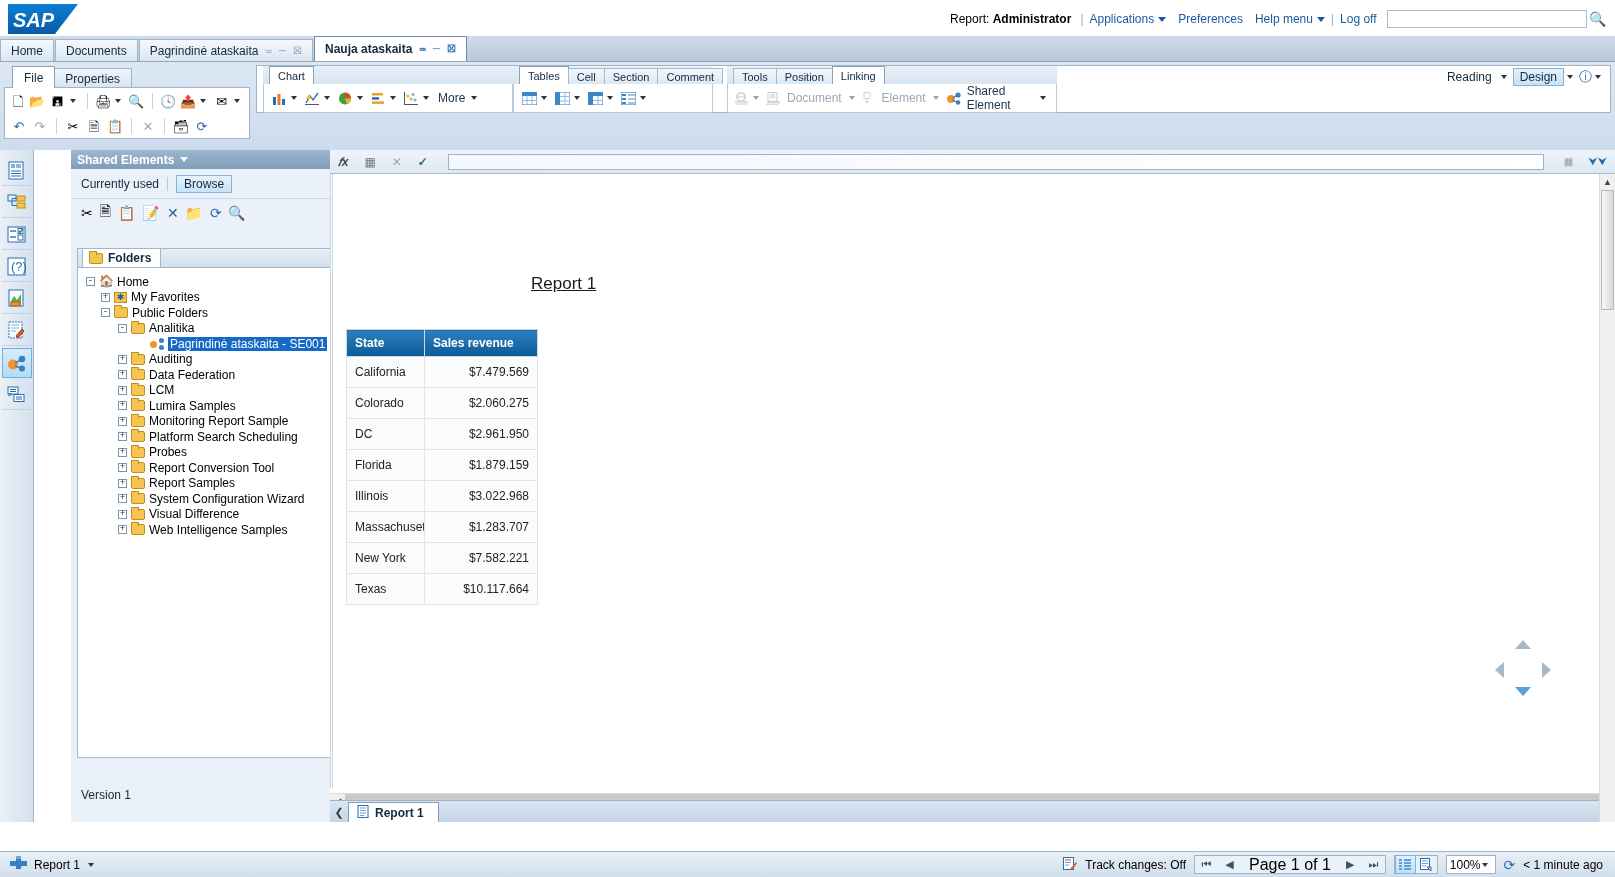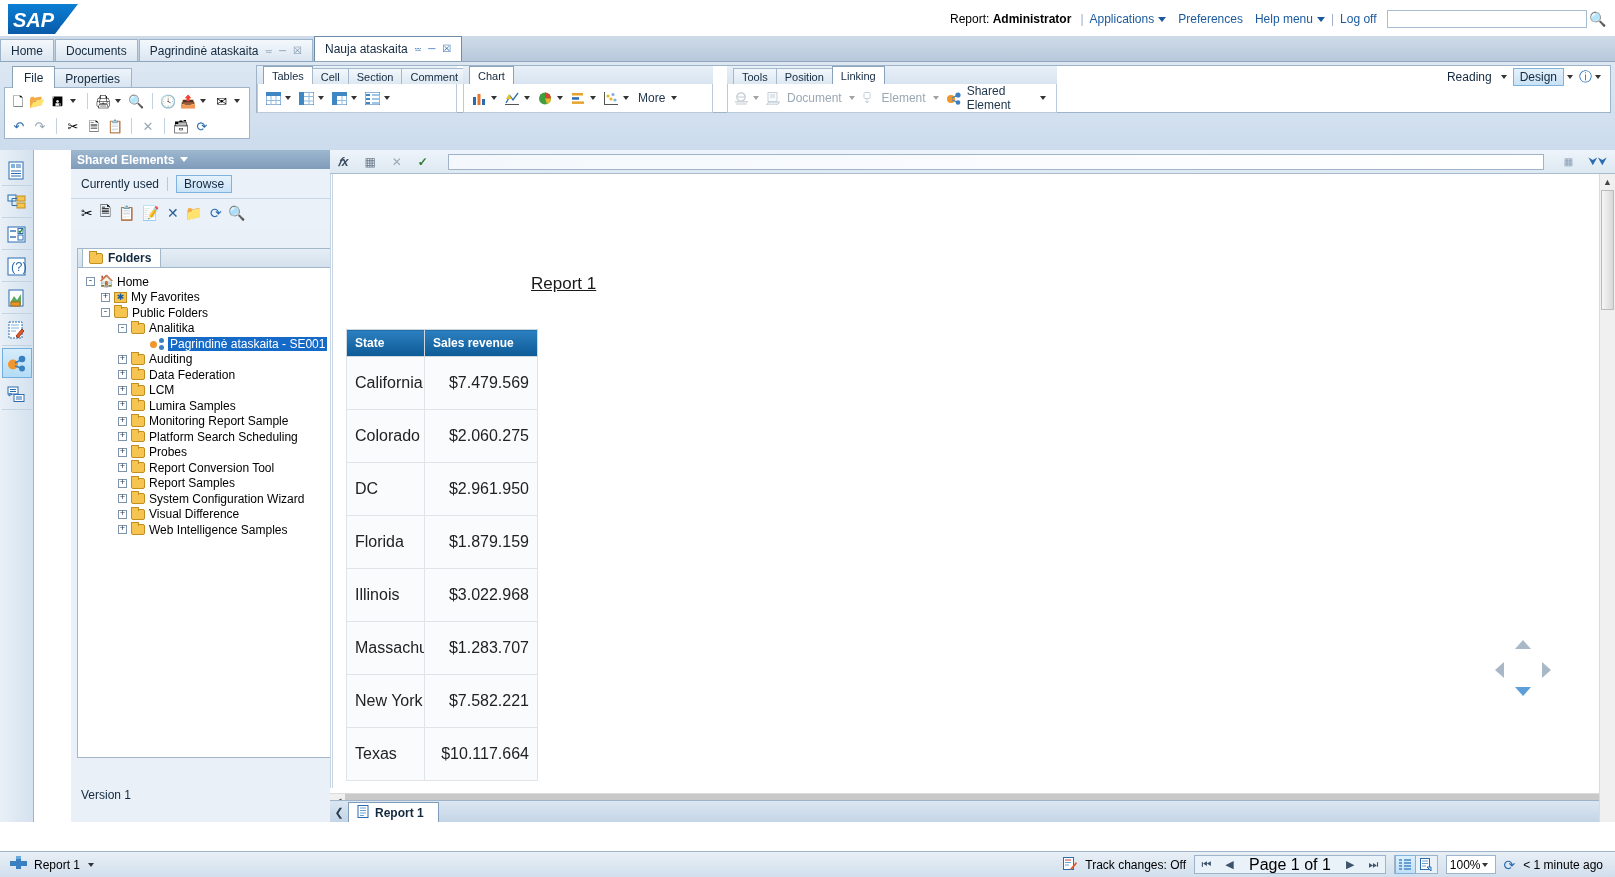--- a/index.html
+++ b/index.html
@@ -52,21 +52,21 @@
     display: flex; align-items: flex-end;
   }
   .wtab {
     height: 22px; margin-right: 1px; padding: 0 10px;
     display: flex; align-items: center; gap: 7px;
     background: linear-gradient(to bottom,#f4f8fc,#dbe6f1);
     border: 1px solid #9fb4c9; border-bottom: none;
     font-size: 12px; color: #13293f; white-space: nowrap;
   }
   .wtab.active {
-    background: #ffffff; font-weight: normal; height: 25px;
+    background: #ffffff; font-weight: bold; height: 25px;
     border-color: #6f8ba6;
   }
   .wtab .tico { font-size: 10px; color: #7b93aa; line-height: 1; }
   .wtab.active .tico { color: #2b6cb0; }
 
   
   .ribbon {
     position: absolute; left: 0; top: 62px; width: 1615px; height: 88px;
     background: linear-gradient(to bottom,#dce7f2,#ccdced);
   }
@@ -256,21 +256,21 @@
     font-size: 17px; color: #1a1a1a; text-decoration: underline;
     font-family: "Liberation Sans", sans-serif;
   }
   .wtable { position: absolute; border-collapse: collapse; }
   .wtable th {
     background: linear-gradient(to bottom,#2c80c0,#0d5a96);
     color: #fff; font-size: 12px; font-weight: bold; text-align: left;
     padding: 6px 8px; border: 1px solid #cfd8e0;
   }
   .wtable td {
-    font-size: 16px; color: #222; padding: 17px 8px;
+    font-size: 12px; color: #222; padding: 8px 8px;
     background: #fafbfc; border: 1px solid #dfe4e9;
     overflow: hidden; white-space: nowrap;
   }
   .wtable td.num { text-align: right; }
   #tbl-state { left: 13px; top: 155px; }
   #tbl-state th:nth-child(1), #tbl-state td:nth-child(1) { width: 78px; max-width:78px; }
   #tbl-state th:nth-child(2), #tbl-state td:nth-child(2) { width: 113px; }
   #tbl-year { left: 430px; top: 198px; }
   #tbl-year th:nth-child(1), #tbl-year td:nth-child(1) { width: 78px; }
   #tbl-year th:nth-child(2), #tbl-year td:nth-child(2) { width: 124px; }
@@ -428,20 +428,75 @@
           <span class="vsep"></span>
           <span class="tbtn">🗃</span>
           <span class="tbtn" style="color:#2b6cb0">⟳</span>
         </div>
       </div>
     </div>
 
     <div class="ribbon-right">
 
       <div class="rpanel" style="display:flex; align-items:stretch; height:48px; padding:0;">
+
+        <div style="width:250px;margin-left:6px;">
+          <div class="subtabs">
+            <div class="stab active">
+              <span>Chart</span>
+            </div>
+          </div>
+          <div style="border:1px solid #b9cada;border-top:none;height:29px;display:flex;align-items:center;gap:2px;padding:0 6px;background:#fff;">
+            <span class="tbtn">
+              <svg width="14" height="13">
+                  <rect x="1" y="5" width="3" height="8" fill="#2b6cb0"></rect>
+                  <rect x="5.5" y="2" width="3" height="11" fill="#e8762c"></rect>
+                  <rect x="10" y="7" width="3" height="6" fill="#2b6cb0"></rect>
+                </svg>
+            </span>
+            <span class="dd"></span>
+            <span class="tbtn">
+              <svg width="14" height="13">
+                  <polyline points="1,11 5,4 8,8 13,1" fill="none" stroke="#2b6cb0" stroke-width="1.3"></polyline>
+                  <polygon points="4,2 7,7 1,7" fill="#e8c02c"></polygon>
+                  <line x1="0" y1="12.5" x2="14" y2="12.5" stroke="#555"></line>
+                </svg>
+            </span>
+            <span class="dd"></span>
+            <span class="tbtn">
+              <svg width="14" height="13">
+                  <circle cx="7" cy="6.5" r="6" fill="#3f9e3f"></circle>
+                  <path d="M7 6.5 L7 0.5 A6 6 0 0 1 13 6.5 Z" fill="#d8452c"></path>
+                  <path d="M7 6.5 L13 6.5 A6 6 0 0 1 9 12.1 Z" fill="#e8b62c"></path>
+                </svg>
+            </span>
+            <span class="dd"></span>
+            <span class="tbtn">
+              <svg width="14" height="13">
+                  <rect x="1" y="1" width="11" height="2.5" fill="#e8a32c"></rect>
+                  <rect x="1" y="5.2" width="7" height="2.5" fill="#2b6cb0"></rect>
+                  <rect x="1" y="9.4" width="12" height="2.5" fill="#e8a32c"></rect>
+                </svg>
+            </span>
+            <span class="dd"></span>
+            <span class="tbtn">
+              <svg width="14" height="13">
+                  <circle cx="4" cy="4" r="1.6" fill="#e8b62c"></circle>
+                  <circle cx="9" cy="2.5" r="1.6" fill="#7fb2dd"></circle>
+                  <circle cx="7" cy="7" r="1.6" fill="#e8b62c"></circle>
+                  <circle cx="11" cy="8" r="1.6" fill="#7fb2dd"></circle>
+                  <line x1="0" y1="12.5" x2="14" y2="12.5" stroke="#555"></line>
+                  <line x1="0.5" y1="0" x2="0.5" y2="13" stroke="#555"></line>
+                </svg>
+            </span>
+            <span class="dd"></span>
+            <span class="txtbtn">More</span>
+            <span class="dd"></span>
+          </div>
+        </div>
 
         <div style="width:200px;">
           <div class="subtabs">
             <div class="stab active">
               <span>Tables</span>
             </div>
             <div class="stab">
               <span>Cell</span>
             </div>
             <div class="stab">
@@ -486,75 +541,20 @@
               <svg width="15" height="13">
                   <rect x="0" y="0" width="15" height="13" fill="#fff" stroke="#2b6cb0"></rect>
                   <rect x="1" y="2" width="4" height="2" fill="#3f86c4"></rect>
                   <rect x="7" y="2" width="7" height="2" fill="#9cc7e8"></rect>
                   <rect x="1" y="6" width="4" height="2" fill="#3f86c4"></rect>
                   <rect x="7" y="6" width="7" height="2" fill="#9cc7e8"></rect>
                   <rect x="1" y="10" width="4" height="2" fill="#3f86c4"></rect>
                   <rect x="7" y="10" width="7" height="2" fill="#9cc7e8"></rect>
                 </svg>
             </span>
-            <span class="dd"></span>
-          </div>
-        </div>
-
-        <div style="width:250px;margin-left:6px;">
-          <div class="subtabs">
-            <div class="stab active">
-              <span>Chart</span>
-            </div>
-          </div>
-          <div style="border:1px solid #b9cada;border-top:none;height:29px;display:flex;align-items:center;gap:2px;padding:0 6px;background:#fff;">
-            <span class="tbtn">
-              <svg width="14" height="13">
-                  <rect x="1" y="5" width="3" height="8" fill="#2b6cb0"></rect>
-                  <rect x="5.5" y="2" width="3" height="11" fill="#e8762c"></rect>
-                  <rect x="10" y="7" width="3" height="6" fill="#2b6cb0"></rect>
-                </svg>
-            </span>
-            <span class="dd"></span>
-            <span class="tbtn">
-              <svg width="14" height="13">
-                  <polyline points="1,11 5,4 8,8 13,1" fill="none" stroke="#2b6cb0" stroke-width="1.3"></polyline>
-                  <polygon points="4,2 7,7 1,7" fill="#e8c02c"></polygon>
-                  <line x1="0" y1="12.5" x2="14" y2="12.5" stroke="#555"></line>
-                </svg>
-            </span>
-            <span class="dd"></span>
-            <span class="tbtn">
-              <svg width="14" height="13">
-                  <circle cx="7" cy="6.5" r="6" fill="#3f9e3f"></circle>
-                  <path d="M7 6.5 L7 0.5 A6 6 0 0 1 13 6.5 Z" fill="#d8452c"></path>
-                  <path d="M7 6.5 L13 6.5 A6 6 0 0 1 9 12.1 Z" fill="#e8b62c"></path>
-                </svg>
-            </span>
-            <span class="dd"></span>
-            <span class="tbtn">
-              <svg width="14" height="13">
-                  <rect x="1" y="1" width="11" height="2.5" fill="#e8a32c"></rect>
-                  <rect x="1" y="5.2" width="7" height="2.5" fill="#2b6cb0"></rect>
-                  <rect x="1" y="9.4" width="12" height="2.5" fill="#e8a32c"></rect>
-                </svg>
-            </span>
-            <span class="dd"></span>
-            <span class="tbtn">
-              <svg width="14" height="13">
-                  <circle cx="4" cy="4" r="1.6" fill="#e8b62c"></circle>
-                  <circle cx="9" cy="2.5" r="1.6" fill="#7fb2dd"></circle>
-                  <circle cx="7" cy="7" r="1.6" fill="#e8b62c"></circle>
-                  <circle cx="11" cy="8" r="1.6" fill="#7fb2dd"></circle>
-                  <line x1="0" y1="12.5" x2="14" y2="12.5" stroke="#555"></line>
-                  <line x1="0.5" y1="0" x2="0.5" y2="13" stroke="#555"></line>
-                </svg>
-            </span>
-            <span class="dd"></span>
-            <span class="txtbtn">More</span>
             <span class="dd"></span>
           </div>
         </div>
 
         <div style="width:330px;margin-left:14px;">
           <div class="subtabs">
             <div class="stab">
               <span>Tools</span>
             </div>
             <div class="stab">

